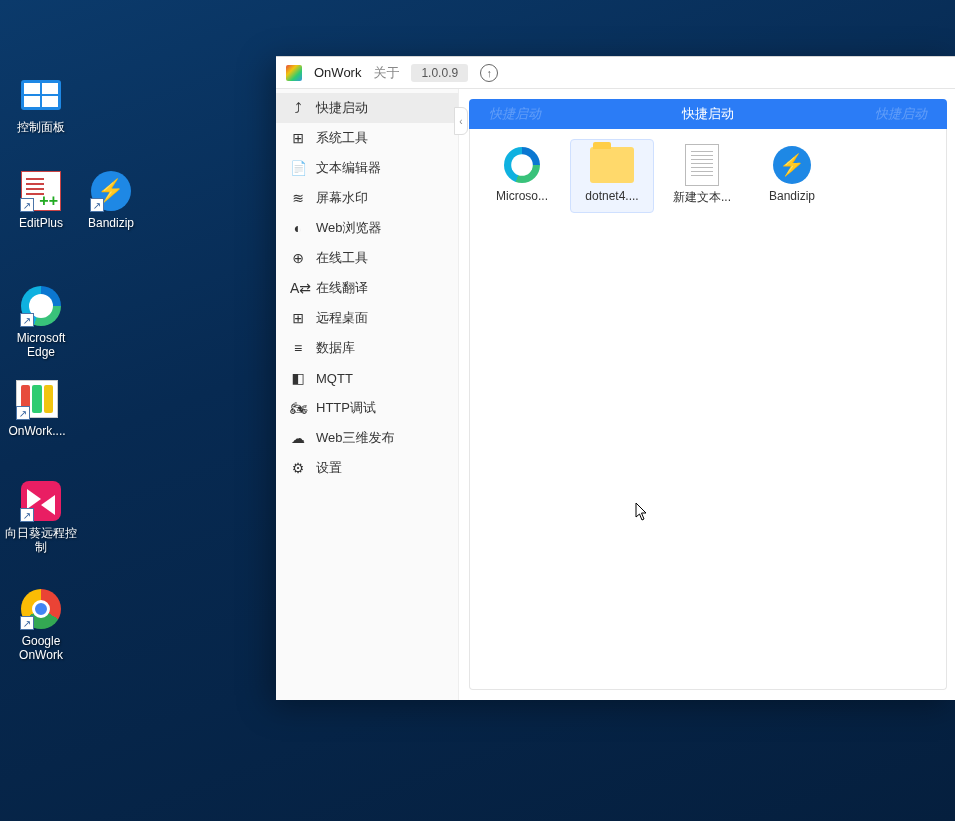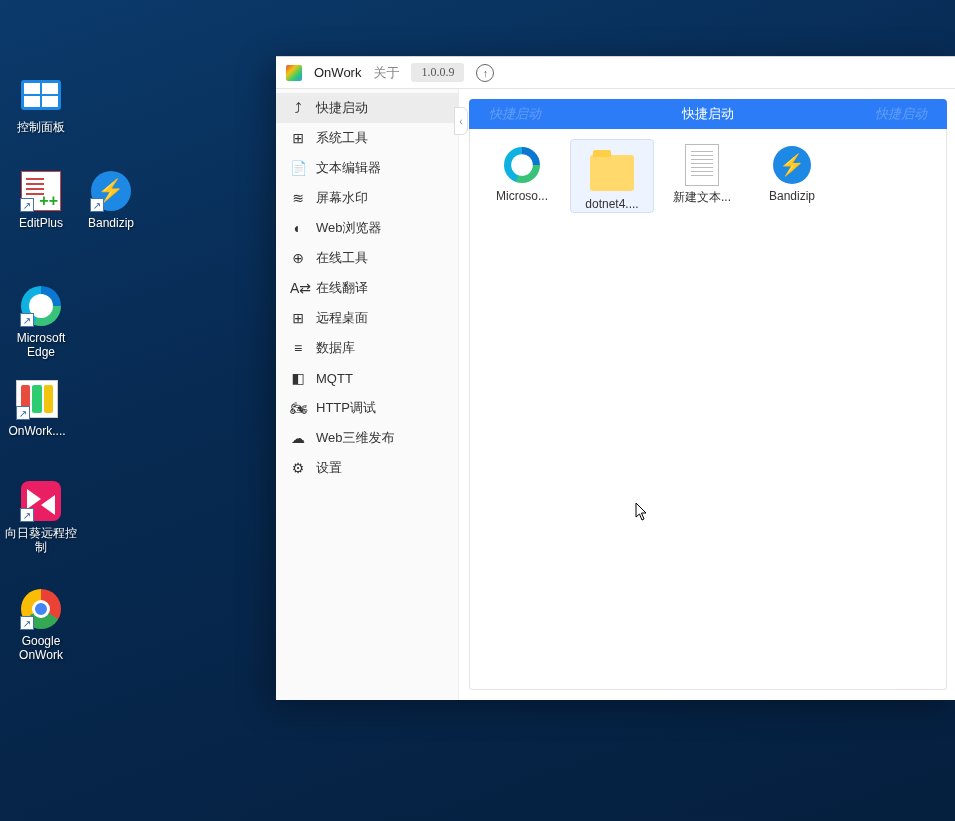--- a/index.html
+++ b/index.html
@@ -12,21 +12,21 @@
 .dicon .lbl { line-height: 14px; text-shadow: 1px 1px 2px rgba(0,0,0,.6); }
 .shortcut-arrow { position: absolute; left: 0; bottom: 0; width: 14px; height: 14px; background: #fff; border:1px solid #4a74a8; display:flex; align-items:center; justify-content:center; font-size:10px; color:#2b5b9a; }
 .shortcut-arrow::before{content:"↗";}
 
 
 .window { position: absolute; left: 276px; top: 56px; width: 679px; height: 644px; background: #fff; box-shadow: -6px 6px 30px rgba(0,0,0,.35); border-top:1px solid #d5d5d5; }
 .titlebar { height: 32px; display: flex; align-items: center; padding: 0 10px; gap: 12px; border-bottom: 1px solid #e5e5e5; }
 .logo { width: 16px; height: 16px; background: linear-gradient(135deg,#e74c3c, #f1c40f, #2ecc71, #3498db); border-radius:2px; }
 .titlebar .title { font-size: 13px; color: #222; }
 .titlebar .about { font-size: 13px; color: #888; cursor: pointer; }
-.version { background: #e9e9e9; border-radius: 3px; padding: 2px 10px; font-size: 12px; color:#555;font-family:Liberation Serif, serif; }
+.version { background: #e9e9e9; border-radius: 3px; padding: 2px 10px; font-size: 12px; color:#555; }
 .upload-btn { width: 18px; height: 18px; border: 1.5px solid #666; border-radius: 50%; display:flex; align-items:center; justify-content:center; font-size:11px; color:#666; cursor:pointer; }
 
 .body { display: flex; height: calc(100% - 32px); }
 .sidebar { width: 183px; background:#fafafa; display:flex; flex-direction:column; border-right:1px solid #eee; position:relative; }
 .search { margin: 10px; position: relative; }
 .search input { width: 100%; height: 30px; border: 1px solid #e0e0e0; border-radius: 15px; padding: 0 32px 0 12px; font-size: 13px; outline:none; color:#333; background:#fff;}
 .search input::placeholder{color:#aaa;}
 .search .sicon { position:absolute; right:10px; top:7px; color:#bbb; }
 .collapse { position:absolute; right:-10px; top:18px; width:14px; height:28px; background:#fff; border:1px solid #ddd; border-radius:0 6px 6px 0; font-size:10px; color:#888; display:flex; align-items:center; justify-content:center; cursor:pointer;}
 .collapse::before{content:"‹";}
@@ -35,21 +35,21 @@
 .navlist li { height: 30px; display:flex; align-items:center; padding:0 14px; font-size:13px; color:#333; cursor:pointer; gap:10px;}
 .navlist li.active { background:#ececec; font-weight:500; }
 .navlist .nicon { width:16px; text-align:center; color:#333; font-size:14px; }
 
 .main { flex:1; padding:10px 8px 10px 10px; display:flex; flex-direction:column; }
 .tabhdr { height:30px; background:#2b7cf6; border-radius:4px 4px 0 0; color:#fff; font-size:13px; display:flex; align-items:center; justify-content:center; position:relative; overflow:hidden;}
 .tabhdr::before, .tabhdr::after { content:"快捷启动"; position:absolute; opacity:.25; font-style:italic; }
 .tabhdr::before{ left:20px;} .tabhdr::after{ right:20px;}
 .content { flex:1; border:1px solid #e5e5e5; border-top:none; border-radius:0 0 4px 4px; padding:10px; display:flex; gap:6px; align-content:flex-start; flex-wrap:wrap; }
 .tile { width:84px; height:74px; display:flex; flex-direction:column; align-items:center; justify-content:flex-start; padding-top:4px; cursor:pointer; border-radius:4px; }
-.tile:hover, .tile.sel { background:#eef4ff; border:1px solid #cfe0ff; padding-top:11px;}
+.tile:hover, .tile.sel { background:#eef4ff; border:1px solid #cfe0ff; padding-top:3px;}
 .tile .timg { width:44px; height:44px; display:flex; align-items:center; justify-content:center; }
 .tile .tlbl { font-size:12px; color:#333; margin-top:2px; max-width:78px; white-space:nowrap; overflow:hidden; text-overflow:ellipsis;}
 
 .cursor { position:absolute; left:635px; top:502px; font-size:18px; color:#000; pointer-events:none;}
 
 
 .ico-recycle { width:38px;height:38px; }
 .ico-txt { width:34px;height:40px;background:#fff;border:1px solid #9ab; position:relative;}
 .ico-txt::after{content:"";position:absolute;top:6px;left:5px;right:5px;height:2px;background:#88a;box-shadow:0 5px 0 #88a,0 10px 0 #88a,0 15px 0 #88a,0 20px 0 #88a;}
 .ico-ctrl { width:40px;height:30px;background:#1e88e5;border-radius:3px; display:grid; grid-template-columns:1fr 1fr; grid-template-rows:1fr 1fr; gap:2px; padding:3px;}

